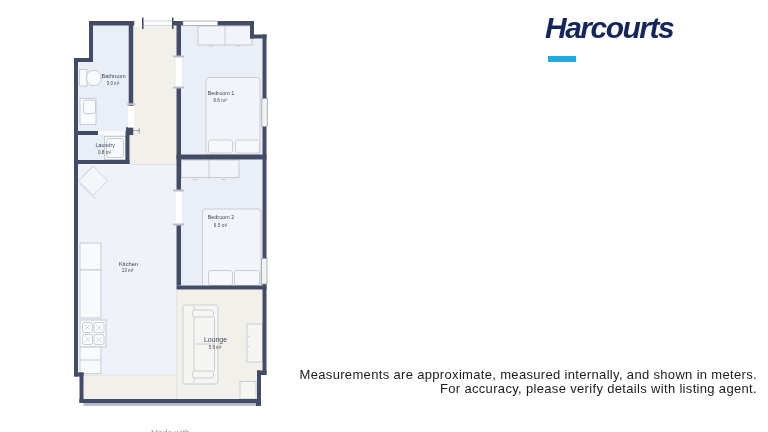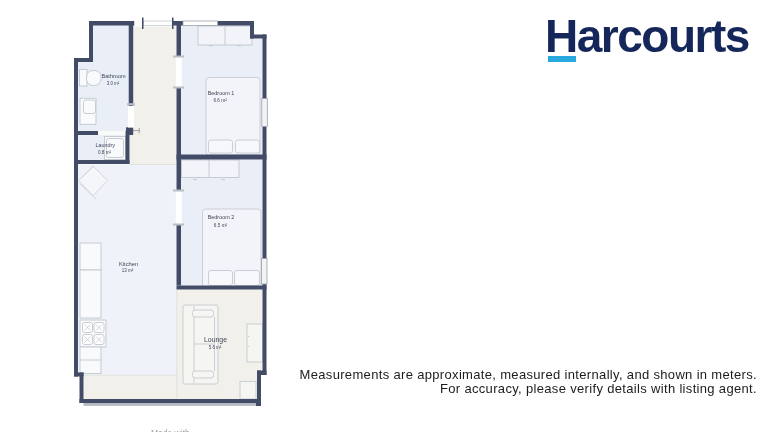--- a/index.html
+++ b/index.html
@@ -1,20 +1,20 @@
 <!DOCTYPE html>
 <html><head>
 <meta charset="utf-8">
 <style>
   html,body{margin:0;padding:0;background:#ffffff;}
   #page{position:relative;width:768px;height:432px;background:#ffffff;overflow:hidden;
         font-family:"Liberation Sans", sans-serif;}
   svg{position:absolute;left:0;top:0;}
   #logo{position:absolute;left:545px;top:13px;color:#15265b;font-weight:bold;
-        font-size:46px;letter-spacing:-1.5px;line-height:1;}
+        font-size:30px;letter-spacing:-1.5px;line-height:1;font-style:italic;}
   #logobar{position:absolute;left:548px;top:56px;width:28px;height:5.5px;background:#29a8e0;}
   #disc{position:absolute;right:11px;top:368px;text-align:right;color:#1c1c1c;
         font-size:13px;letter-spacing:0.33px;line-height:14px;}
 </style>
 </head>
 <body>
 <div id="page">
 <svg width="768" height="432" viewBox="0 0 768 432">
 
   <rect x="130" y="25" width="46.5" height="139.5" fill="#f1f0ea"></rect>

